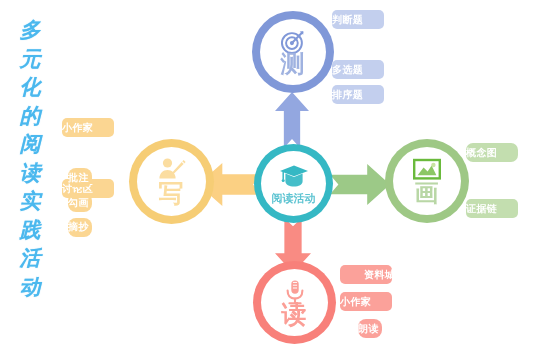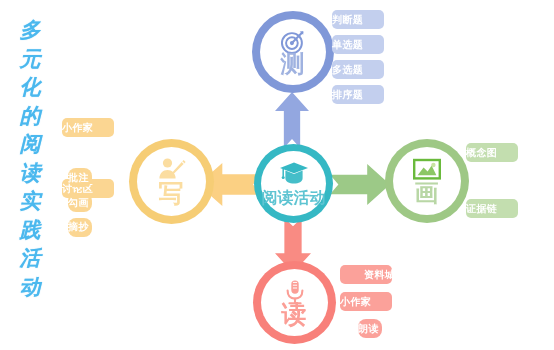--- a/index.html
+++ b/index.html
@@ -68,21 +68,21 @@
                  background: #8098d8; }
   #node-test .cnlabel { color: #9fb2e0; font-size: 24px; margin-top: -6px; }
 
   #node-write  { left: 129px; top: 139px; width: 85px; height: 85px;
                  background: #f6cd75; }
   #node-write .cnlabel { color: #fbdda0; font-size: 25px; margin-top: -5px; }
 
   #node-center { left: 254px; top: 144px; width: 79px; height: 79px;
                  background: #35b8c4; }
   #node-center .ring-inner { inset: 7px; }
-  #node-center .cnlabel { color: #5ec4d2; font-size: 16px; margin-top: 1px;
+  #node-center .cnlabel { color: #5ec4d2; font-size: 11px; margin-top: 1px;
                           letter-spacing: 0px; }
 
   #node-draw   { left: 385px; top: 139px; width: 84px; height: 84px;
                  background: #9ec885; }
   #node-draw .cnlabel { color: #b9d7a6; font-size: 24px; margin-top: -4px; }
 
   #node-read   { left: 253px; top: 261px; width: 83px; height: 83px;
                  background: #f8807a; }
   #node-read .cnlabel { color: #fb9e96; font-size: 25px; margin-top: -6px; }
 
@@ -162,21 +162,20 @@
           <circle cx="11" cy="13" r="1.9" fill="#8098d8"></circle>
           <path d="M11 13 L20.5 3.2" stroke="#8098d8" stroke-width="1.9" stroke-linecap="round"></path>
           <path d="M18.2 2.2 L21.6 2.0 L21.4 5.4 Z" fill="#8098d8"></path>
         </svg>
       </span>
       <span class="cnlabel">测</span>
     </div>
   </div>
 
   <div class="badge blue w3" style="left:332px; top:10px;">判断题</div>
-  <div class="badge blue w3" style="left:332px; top:35px;">单选题</div>
   <div class="badge blue w3" style="left:332px; top:60px;">多选题</div>
   <div class="badge blue w3" style="left:332px; top:85px;">排序题</div>
 
   <div class="node" id="node-write">
     <div class="ring-inner"></div>
     <div class="glyphwrap">
       <span class="icon">
         <svg width="30" height="26" viewBox="0 0 30 26" aria-hidden="true">
           <circle cx="10.5" cy="6" r="4.6" fill="#fbdda0"></circle>
           <path d="M2.4 21.5c0-5.1 3.7-8.4 8.1-8.4 4.4 0 8.1 3.3 8.1 8.4z" fill="#fbdda0"></path>
@@ -216,21 +215,21 @@
         <svg width="30" height="25" viewBox="0 0 30 25" aria-hidden="true">
           <rect x="2.2" y="3.0" width="25.6" height="18.4" fill="none" stroke="#6aba3c" stroke-width="2.4"></rect>
           <path d="M5.6 18.2 L11.6 10.4 L15.6 14.6 L19.6 8.4 L24.4 18.2 Z" fill="#8cc765"></path>
           <circle cx="21.4" cy="8.0" r="2.2" fill="#c9e3a2"></circle>
         </svg>
       </span>
       <span class="cnlabel">画</span>
     </div>
   </div>
 
-  <div class="badge green w3" style="left:466px; top:143px;">概念图</div>
+  <div class="badge green w3" style="left:466px; top:143px;border-radius:7px;">概念图</div>
   <div class="badge green w3" style="left:466px; top:199px;">证据链</div>
 
   <div class="node" id="node-read">
     <div class="ring-inner"></div>
     <div class="glyphwrap">
       <span class="icon">
         <svg width="24" height="26" viewBox="0 0 24 26" aria-hidden="true">
           <rect x="8.3" y="1.4" width="7.4" height="13.4" rx="3.7" fill="#fb9e96"></rect>
           <path d="M9.9 3.4 H14.1 M9.9 6.2 H14.1 M9.9 9.0 H14.1" stroke="#ffffff" stroke-width="1"></path>
           <path d="M4.6 11.6 C4.6 17.4 8.0 19.6 12 19.6 C16 19.6 19.4 17.4 19.4 11.6" fill="none" stroke="#fb9e96" stroke-width="2.1" stroke-linecap="round"></path>

